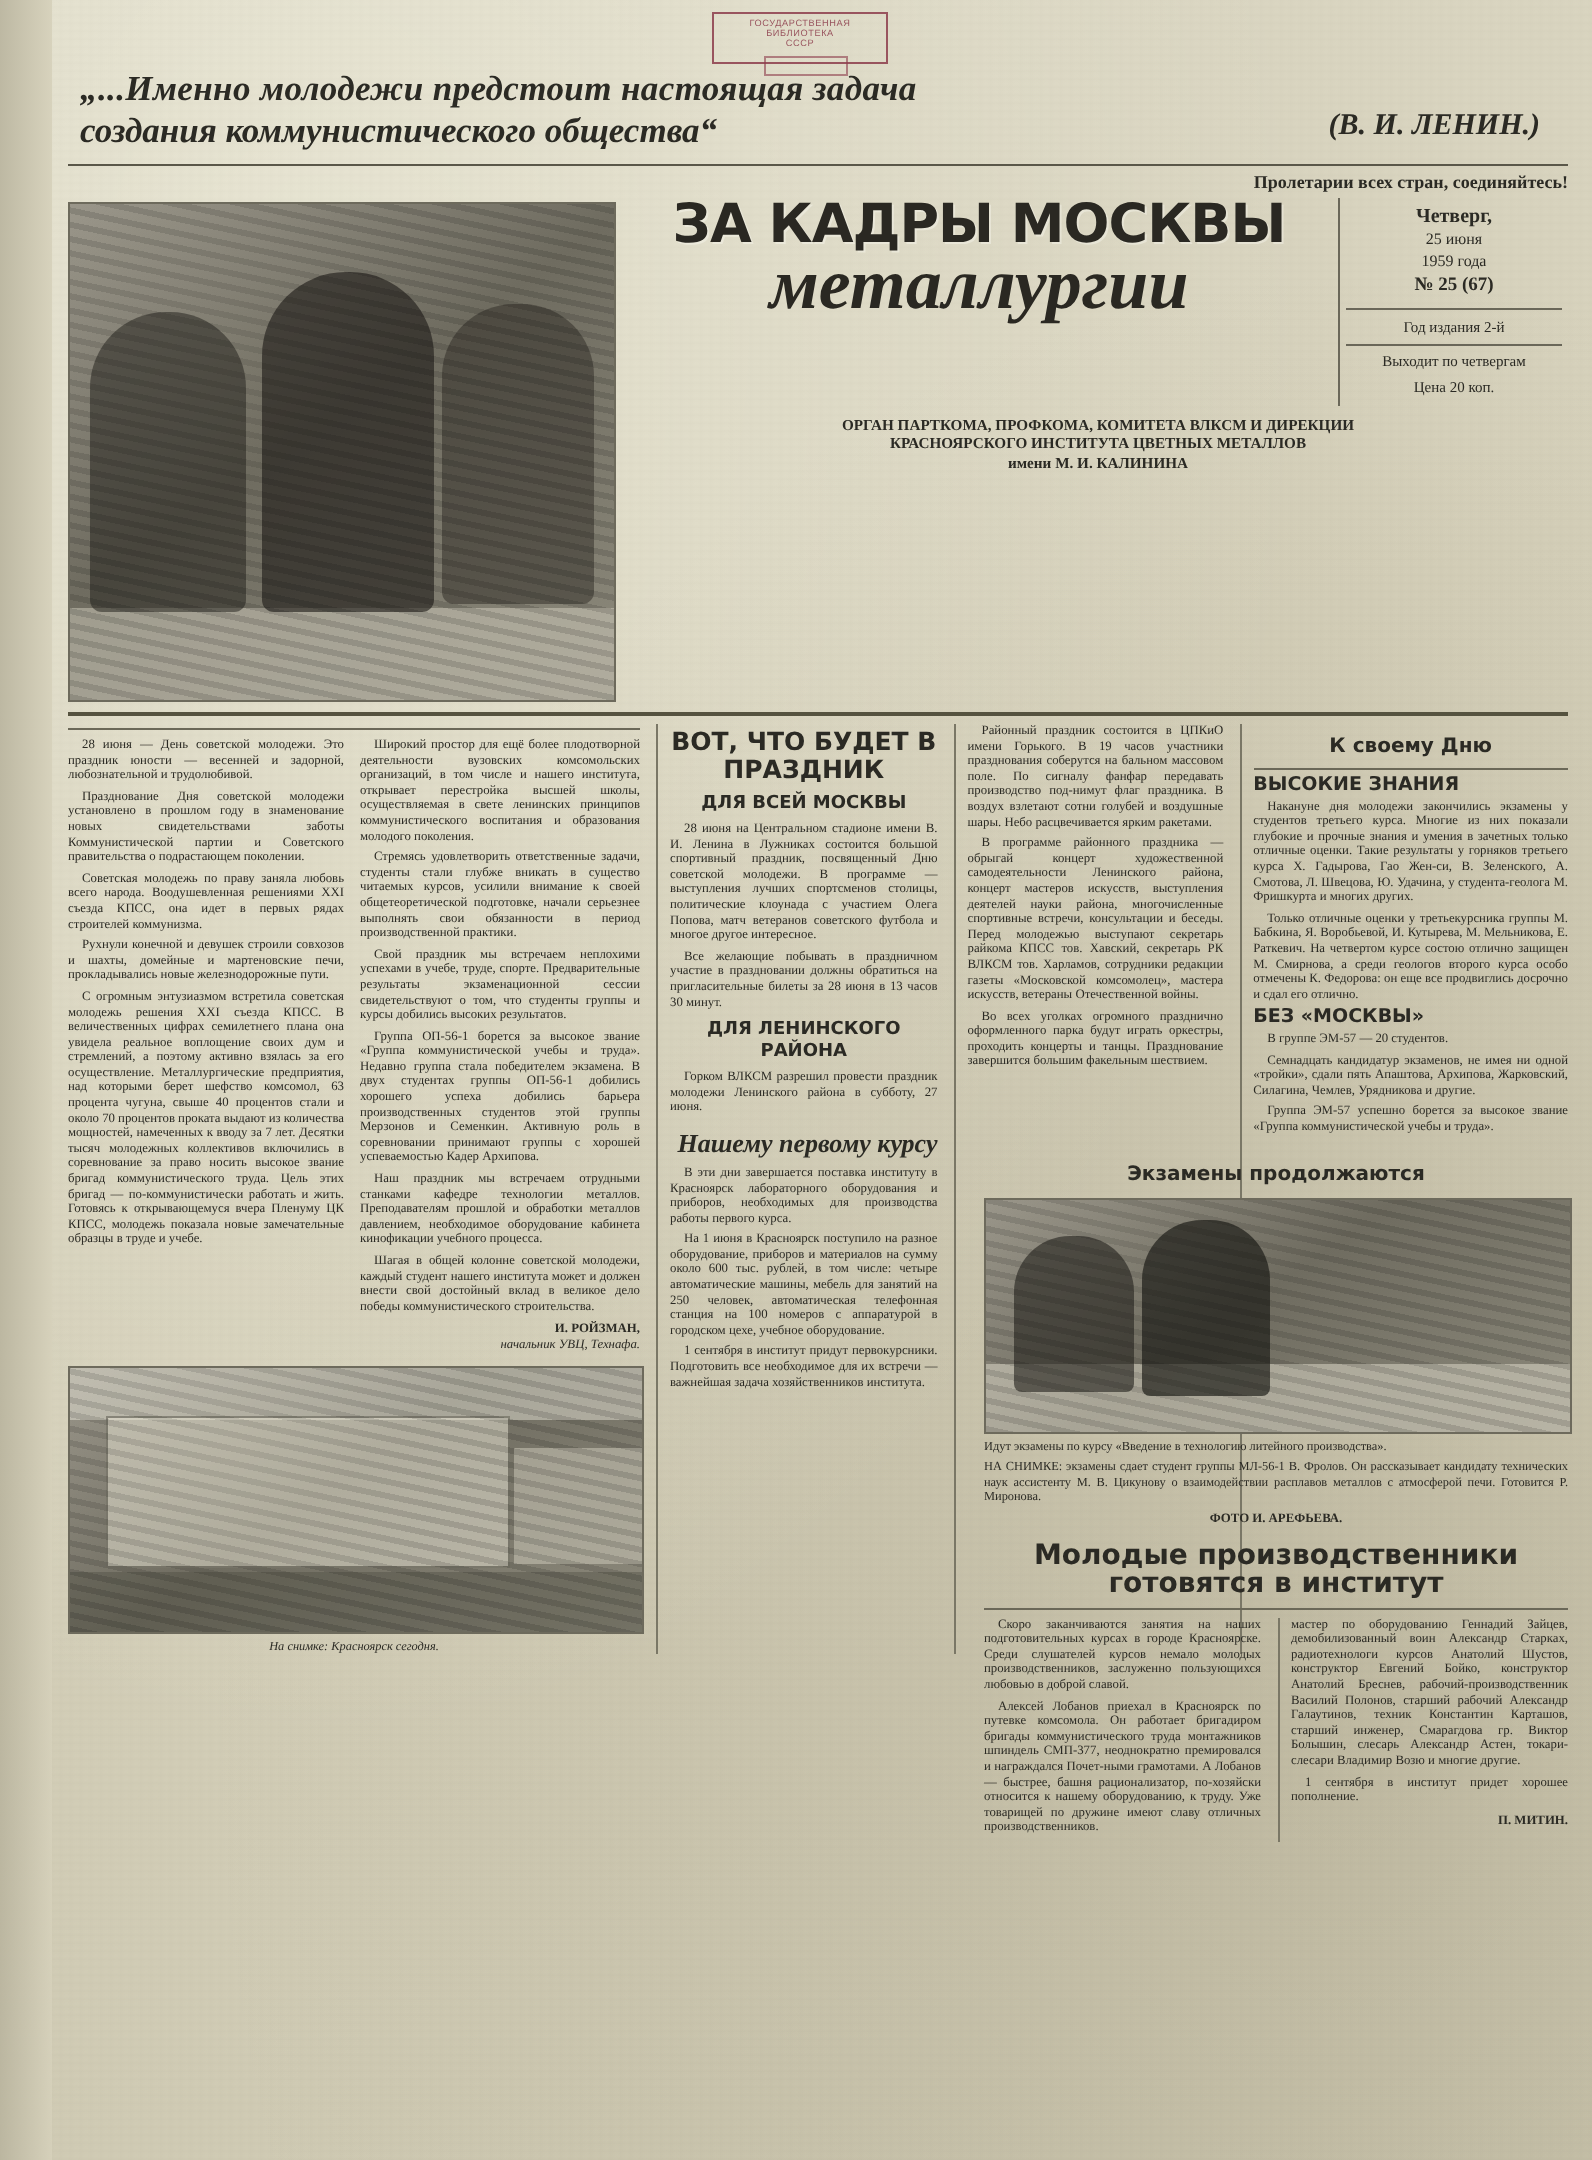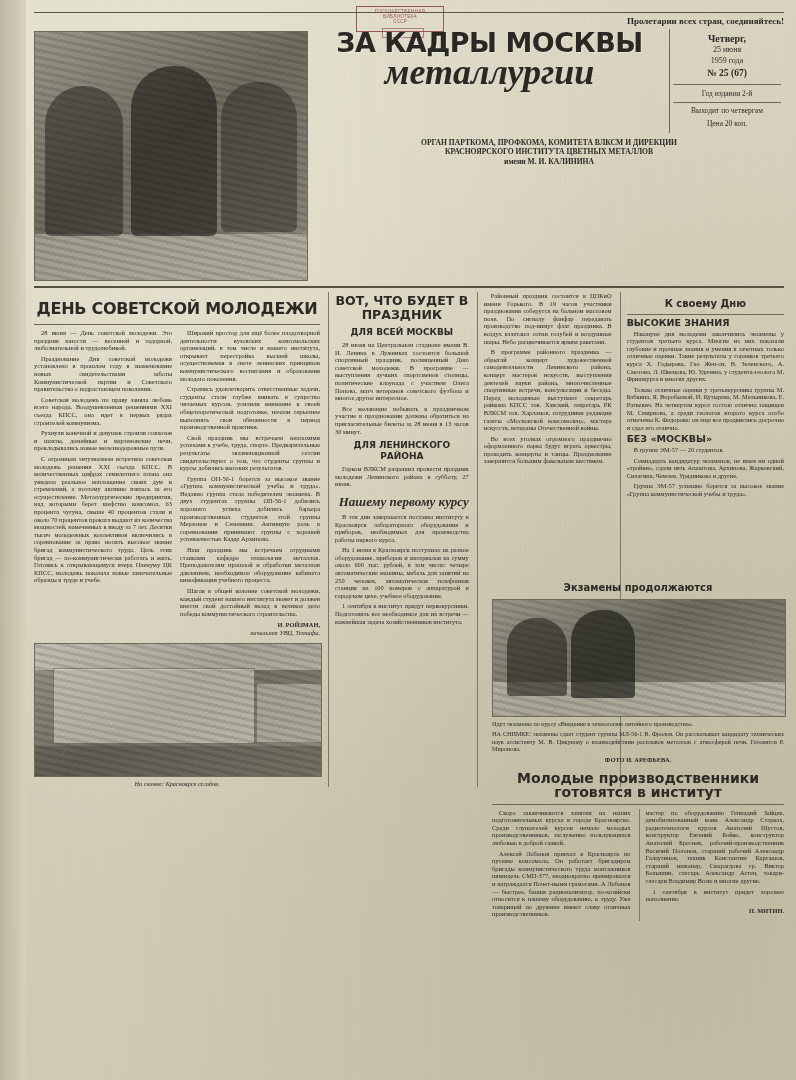--- a/index.html
+++ b/index.html
@@ -155,20 +155,27 @@
 
   <div class="content">
 
     <div class="stamp">
       <div>ГОСУДАРСТВЕННАЯ</div>
       <div>БИБЛИОТЕКА</div>
       <div>СССР</div>
     </div>
     <div class="stamp2"></div>
 
+    <div class="slogan">
+      <div class="l1">„...Именно молодежи предстоит настоящая задача</div>
+      <div class="l2">
+        <span class="author">(В. И. ЛЕНИН.)</span>
+        <span>создания коммунистического общества“</span>
+      </div>
+    </div>
     <div style="clear:both"></div>
     <div class="rule-top"></div>
 
     <div class="proletarii">Пролетарии всех стран, соединяйтесь!</div>
 
     <div class="head-row">
       <div class="photo photo-top">
         <div class="desk"></div>
           <div class="f1"></div>
           <div class="f2"></div>
@@ -197,21 +204,20 @@
           <div class="ln3">имени М. И. КАЛИНИНА</div>
         </div>
       </div>
     </div>
 
     <div class="rule-thick"></div>
 
     <div class="cols">
 
       <div style="width:286px;">
-        <div class="hl-main">ДЕНЬ СОВЕТСКОЙ МОЛОДЕЖИ</div>
         <div class="rule-thin"></div>
         <div style="display:flex;gap:8px;">
           <div class="col c1" style="width:138px;">
             <p>28 июня — День советской молодежи. Это праздник юности — весенней и задорной, любознательной и трудолюбивой.</p>
             <p>Празднование Дня советской молодежи установлено в прошлом году в знаменование новых свидетельствами заботы Коммунистической партии и Советского правительства о подрастающем поколении.</p>
             <p>Советская молодежь по праву заняла любовь всего народа. Воодушевленная решениями XXI съезда КПСС, она идет в первых рядах строителей коммунизма.</p>
             <p>Рухнули конечной и девушек строили совхозов и шахты, домейные и мартеновские печи, прокладывались новые железнодорожные пути.</p>
             <p>С огромным энтузиазмом встретила советская молодежь решения XXI съезда КПСС. В величественных цифрах семилетнего плана она увидела реальное воплощение своих дум и стремлений, а поэтому активно взялась за его осуществление. Металлургические предприятия, над которыми берет шефство комсомол, 63 процента чугуна, свыше 40 процентов стали и около 70 процентов проката выдают из количества мощностей, намеченных к вводу за 7 лет. Десятки тысяч молодежных коллективов включились в соревнование за право носить высокое звание бригад коммунистического труда. Цель этих бригад — по-коммунистически работать и жить. Готовясь к открывающемуся вчера Пленуму ЦК КПСС, молодежь показала новые замечательные образцы в труде и учебе.</p>
           </div>
           <div class="col c2" style="width:140px;">

